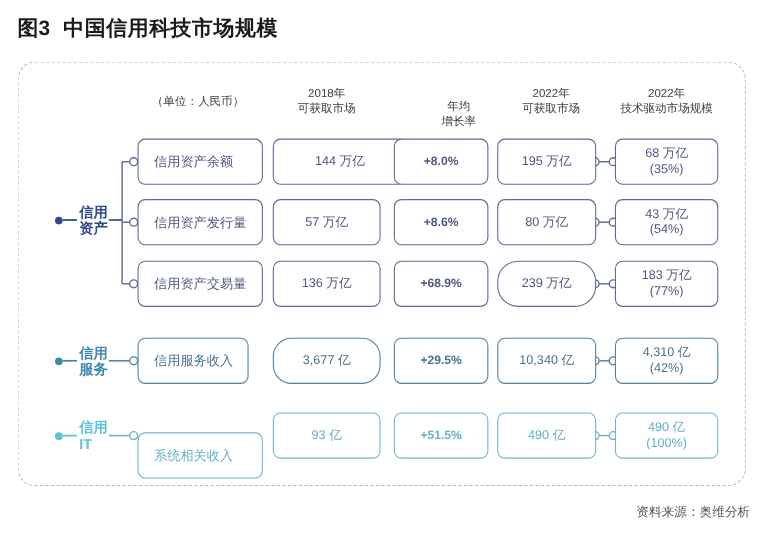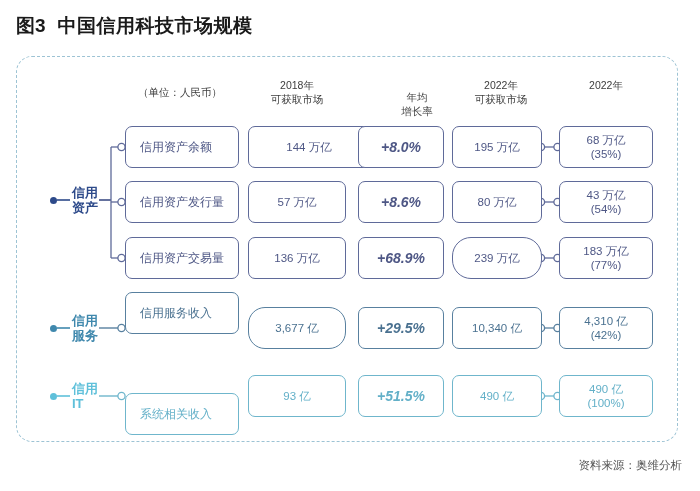--- a/index.html
+++ b/index.html
@@ -90,22 +90,21 @@
     line-height: 14px;
     color: #4a5480;
   }
   .cell-box.label-cell {
     justify-content: flex-start;
     padding-left: 14px;
     font-size: 12px;
   }
   .cell-box.rate-cell {
     font-weight: bold;
-    font-size: 14px;
-    font-style: italic;
+    font-size: 11px;
   }
   .cell-box .bx { display: block; }
 
   
   .tone-a { border-color: #5f6a99; color: #4e5785; }
   .tone-b { border-color: #58809f; color: #4a7190; }
   .tone-c { border-color: #6fb6cc; color: #63b0c8; }
 
   
   .connectors {
@@ -146,20 +145,21 @@
 <div class="col-header" style="left:374px; top:79px; width:86px;margin-top:12px;">
   <span class="hl">年均</span>
   <span class="hl">增长率</span>
 </div>
 <div class="col-header" style="left:452px; top:79px; width:98px;">
   <span class="hl">2022年</span>
   <span class="hl">可获取市场</span>
 </div>
 <div class="col-header" style="left:552px; top:79px; width:108px;">
   <span class="hl">2022年</span>
+  <span class="hl">技术驱动市场规模</span>
 </div>
 
 <svg class="connectors" viewBox="0 0 700 491">
 
   <line x1="57" y1="200" x2="70" y2="200" stroke="#2d4a8a" stroke-width="1.6"></line>
   <line x1="99" y1="200" x2="111" y2="200" stroke="#3f4f86" stroke-width="1.6"></line>
   <line x1="111" y1="147" x2="111" y2="258" stroke="#5f6a99" stroke-width="1.3"></line>
   <line x1="111" y1="147" x2="118" y2="147" stroke="#5f6a99" stroke-width="1.3"></line>
   <line x1="111" y1="202" x2="118" y2="202" stroke="#5f6a99" stroke-width="1.3"></line>
   <line x1="111" y1="258" x2="118" y2="258" stroke="#5f6a99" stroke-width="1.3"></line>
@@ -261,21 +261,21 @@
 <div class="cell-box tone-a" style="left:452px; top:237px; width:90px; height:42px;border-radius:19px;">
   <span class="bx">239 万亿</span>
 </div>
 <div class="cell-box tone-a" style="left:559px; top:237px; width:94px; height:42px;">
   <div>
     <span class="bx">183 万亿</span>
     <span class="bx">(77%)</span>
   </div>
 </div>
 
-<div class="cell-box label-cell tone-b" style="left:125px; top:292px; width:114px; height:42px;">
+<div class="cell-box label-cell tone-b" style="left:125px; top:307px; width:101px; height:42px;">
   <span class="bx">信用服务收入</span>
 </div>
 <div class="cell-box tone-b" style="left:248px; top:307px; width:98px; height:42px;border-radius:17px;">
   <span class="bx">3,677 亿</span>
 </div>
 <div class="cell-box rate-cell tone-b" style="left:358px; top:307px; width:86px; height:42px;">
   <span class="bx">+29.5%</span>
 </div>
 <div class="cell-box tone-b" style="left:452px; top:307px; width:90px; height:42px;">
   <span class="bx">10,340 亿</span>

